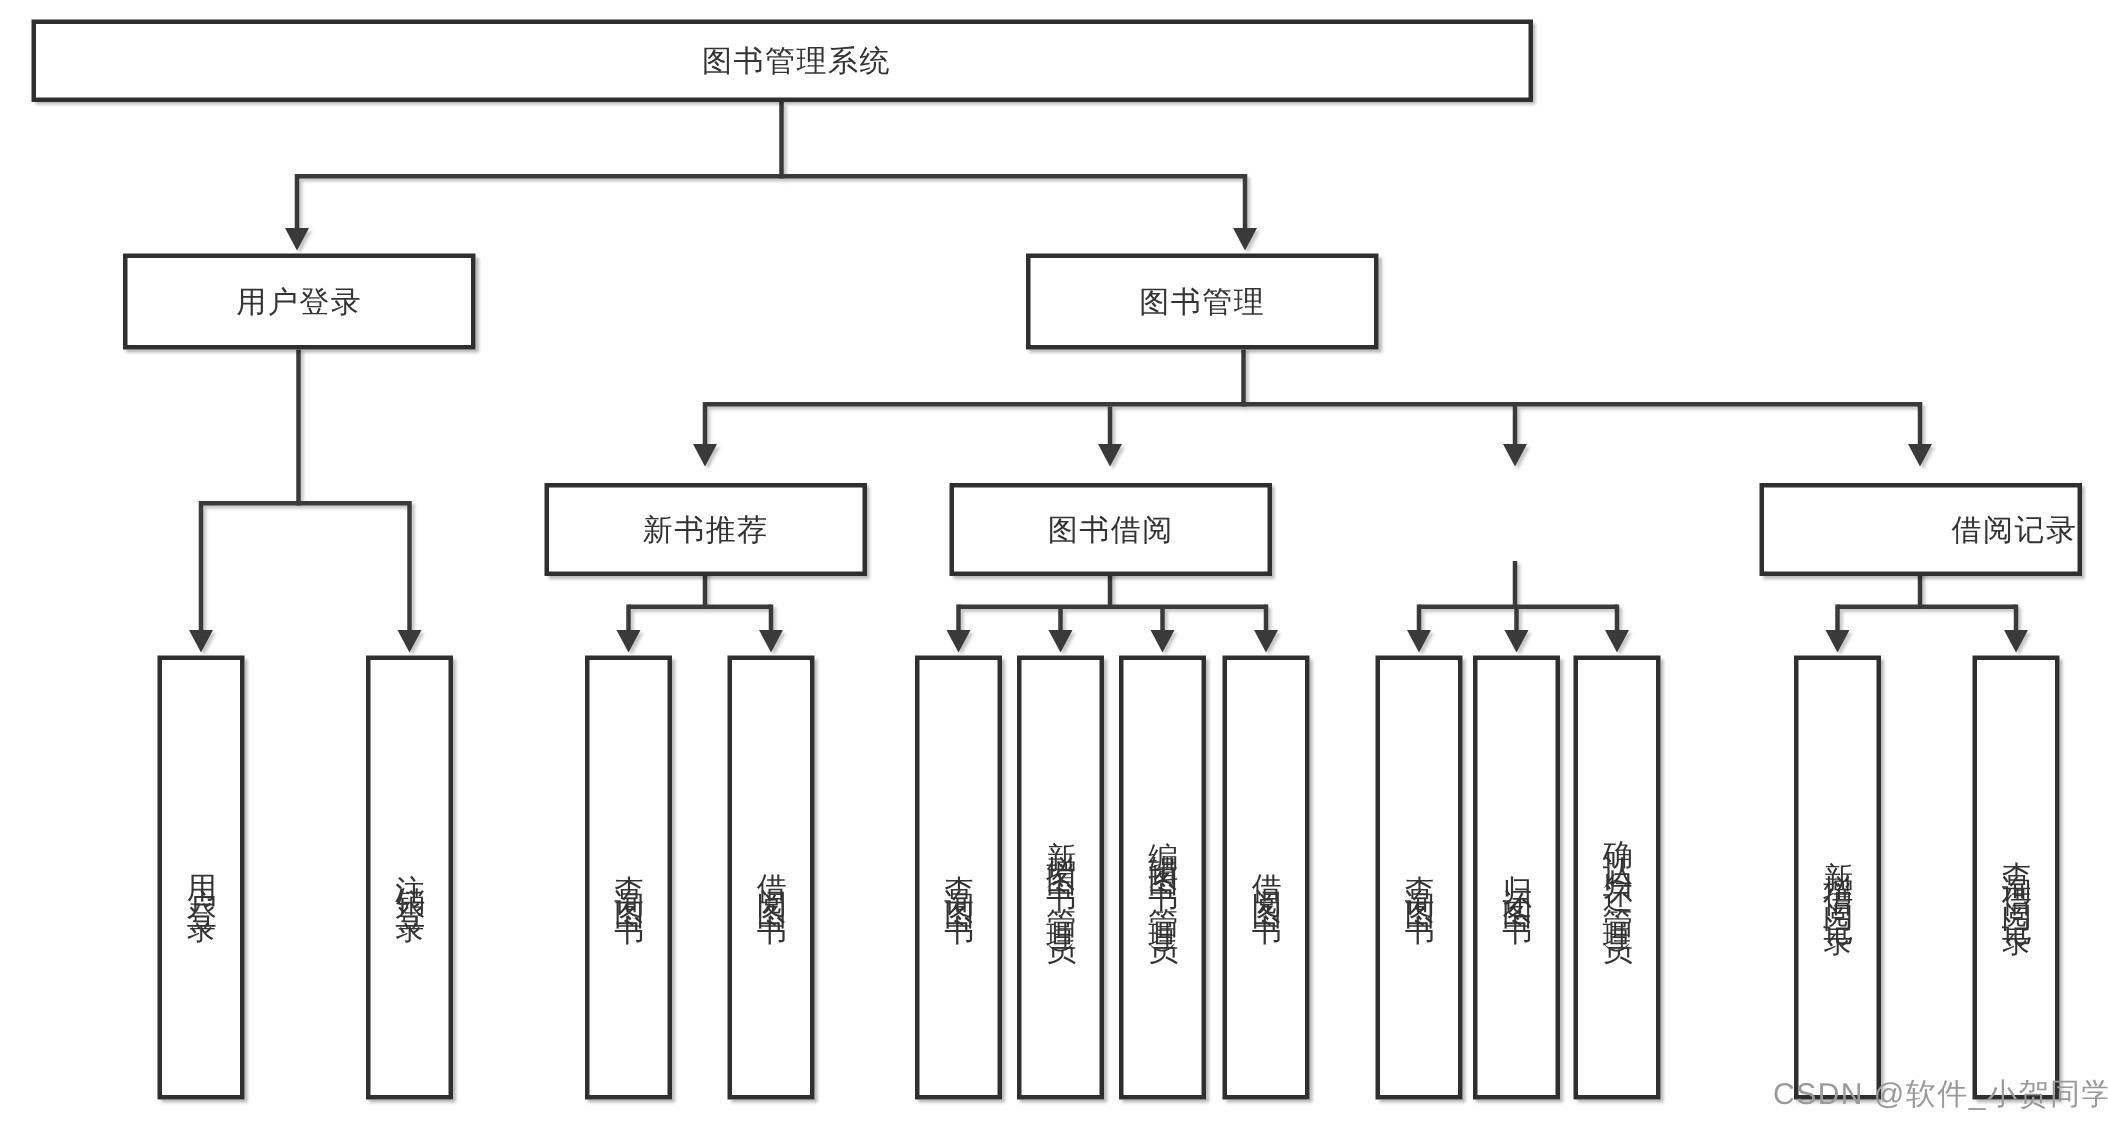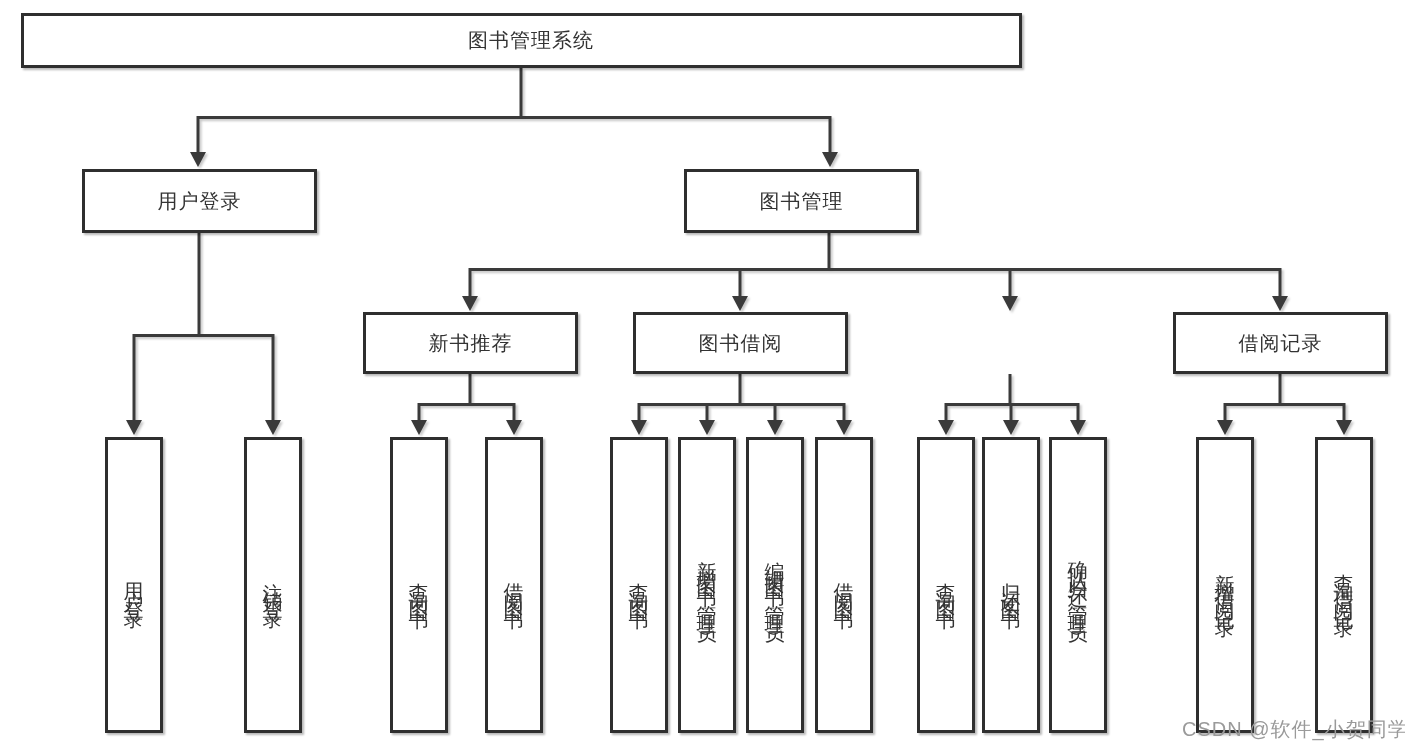--- a/index.html
+++ b/index.html
@@ -16,25 +16,25 @@
     display:flex;align-items:center;justify-content:center;
     color:var(--text,#333333);
   }
   .node .label{font-size:20px;letter-spacing:1px;white-space:nowrap;}
   .leaf{writing-mode:vertical-rl;text-orientation:mixed;}
   .leaf .label{font-size:20px;letter-spacing:9px;line-height:1;white-space:normal;}
   
   .n-root{left:21px;top:13px;width:1001px;height:55px;padding-left:19px;}
   .n-user-login{left:82px;top:169px;width:235px;height:64px;}
   .n-book-mgmt{left:684px;top:169px;width:235px;height:64px;}
-  .n-l3{top:312px;width:215px;height:62px;}
+  .n-l3{top:322px;width:215px;height:62px;}
   .n-new-book{left:363px;}
   .n-book-borrow{left:633px;text-align:center;}
   .n-current-borrow{left:903px;}
-  .n-borrow-records{left:1173px;}
+  .n-borrow-records{left:1173px;justify-content:flex-end;}
   .leaf{top:437px;width:58px;height:296px;}
   .lf-1{left:105px;}  .lf-2{left:244px;}
   .lf-3{left:390px;}  .lf-4{left:485px;}
   .lf-5{left:610px;}  .lf-6{left:678px;}
   .lf-7{left:746px;}  .lf-8{left:815px;}
   .lf-9{left:917px;}  .lf-10{left:982px;}
   .lf-11{left:1049px;}
   .lf-12{left:1196px;} .lf-13{left:1315px;}
   .watermark{
     position:absolute;left:1182px;top:716px;z-index:5;

